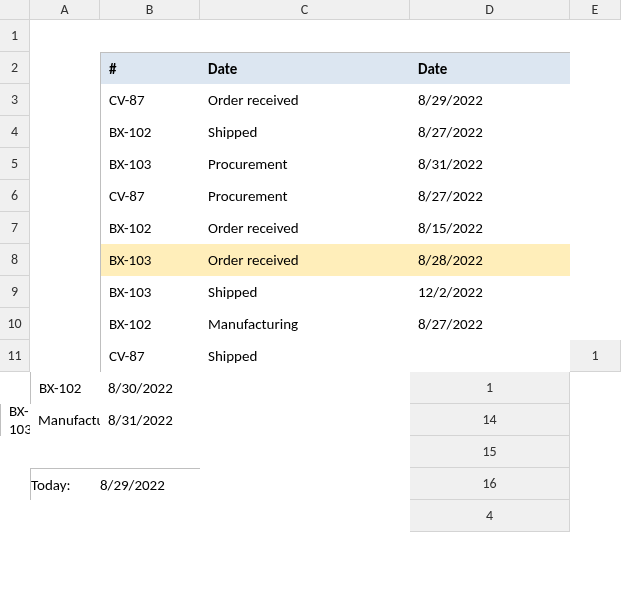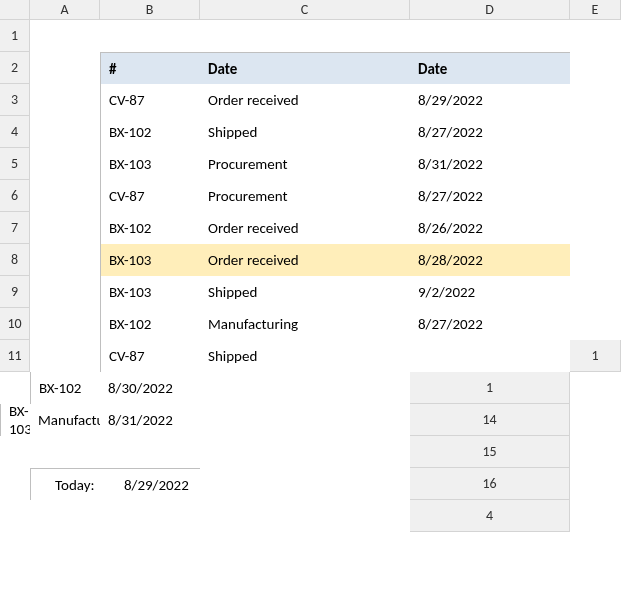--- a/index.html
+++ b/index.html
@@ -51,21 +51,21 @@
   }
   .tbl.left { border-left: 1px solid #bfbfbf; }
   .tbl.top  { border-top: 1px solid #bfbfbf; }
   .hdr {
     background: #dce6f1;
     font-weight: bold;
   }
   .hl { background: #ffeeba; }
 
   
-  .tdy { border: 1px solid #bfbfbf; border-top: none; border-left: none; padding: 0 24px; }
+  .tdy { border: 1px solid #bfbfbf; border-top: none; border-left: none; padding: 0 0; }
   .tdy.left { border-left: 1px solid #bfbfbf; }
   .tdy.top  { border-top: 1px solid #bfbfbf; }
 
   .rowhdr { font-size: 14px; }
 </style>
 </head>
 <body>
 
 <div class="sheet" id="sheet" style="grid-template-rows: 20px repeat(17, 32px);">
     <div class="corner" style="height: 20px;"></div>
@@ -107,33 +107,33 @@
     <div class="rowhdr">6</div>
     <div class="cell"></div>
     <div class="cell tbl left">CV-87</div>
     <div class="cell tbl">Procurement</div>
     <div class="cell tbl">8/27/2022</div>
     <div class="cell"></div>
     <div class="rowhdr">7</div>
     <div class="cell"></div>
     <div class="cell tbl left">BX-102</div>
     <div class="cell tbl">Order received</div>
-    <div class="cell tbl">8/26/2022</div>
+    <div class="cell tbl">8/15/2022</div>
     <div class="cell"></div>
     <div class="rowhdr">8</div>
     <div class="cell"></div>
     <div class="cell tbl left hl">BX-103</div>
     <div class="cell tbl hl">Order received</div>
     <div class="cell tbl hl">8/28/2022</div>
     <div class="cell"></div>
     <div class="rowhdr">9</div>
     <div class="cell"></div>
     <div class="cell tbl left">BX-103</div>
     <div class="cell tbl">Shipped</div>
-    <div class="cell tbl">9/2/2022</div>
+    <div class="cell tbl">12/2/2022</div>
     <div class="cell"></div>
     <div class="rowhdr">10</div>
     <div class="cell"></div>
     <div class="cell tbl left">BX-102</div>
     <div class="cell tbl">Manufacturing</div>
     <div class="cell tbl">8/27/2022</div>
     <div class="cell"></div>
     <div class="rowhdr">11</div>
     <div class="cell"></div>
     <div class="cell tbl left">CV-87</div>

